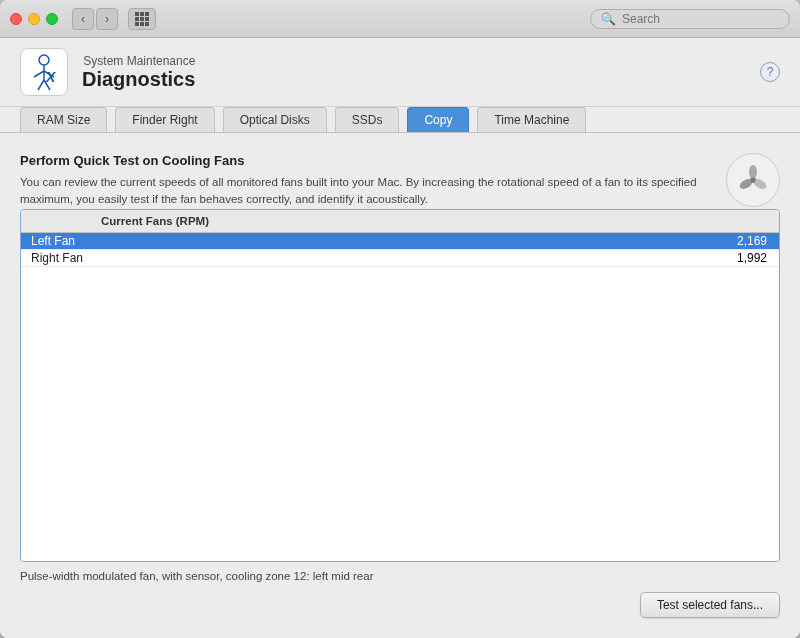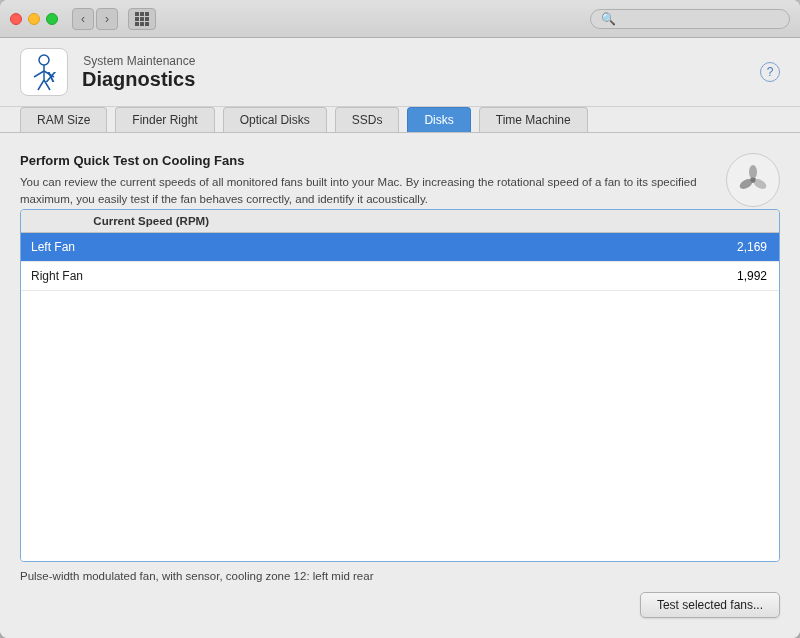--- a/index.html
+++ b/index.html
@@ -302,21 +302,21 @@
       display: flex;
       border-bottom: 1px solid #e8e8e8;
       cursor: pointer;
     }
 
     .table-row.selected {
       background: #3a7fdb;
     }
 
     .td {
-      padding: 7px 10px;
+      padding: 1px 10px;
       font-size: 12px;
     }
 
     .td-fan {
       flex: 1;
       color: #222;
     }
 
     .table-row.selected .td {
       color: white;
@@ -375,20 +375,21 @@
         <div class="grid-dot"></div>
           <div class="grid-dot"></div>
           <div class="grid-dot"></div>
         <div class="grid-dot"></div>
           <div class="grid-dot"></div>
           <div class="grid-dot"></div>
       </div>
     </div>
     <div class="search-bar">
       <span class="search-icon">🔍</span>
+      <input type="text" placeholder="Search" style="">
     </div>
   </div>
 
   <div class="app-header">
     <div class="app-logo">
       <div class="logo-circle">
         <svg width="40" height="40" viewBox="0 0 40 40">
 
           <circle cx="20" cy="8" r="5" fill="none" stroke="#1a5ba8" stroke-width="1.5"></circle>
           <line x1="20" y1="13" x2="20" y2="28" stroke="#1a5ba8" stroke-width="1.5"></line>
@@ -405,21 +406,21 @@
       <span class="app-title">Diagnostics</span>
     </div>
     <button class="help-btn">?</button>
   </div>
 
   <div class="tabs-bar">
     <div class="tab">RAM Size</div>
     <div class="tab">Finder Right</div>
     <div class="tab">Optical Disks</div>
     <div class="tab">SSDs</div>
-    <div class="tab active">Disks</div>
+    <div class="tab active">Copy</div>
     <div class="tab">Time Machine</div>
   </div>
 
   <div class="content">
 
     <div class="section-header">
       <div class="section-text">
         <div class="section-title">Perform Quick Test on Cooling Fans</div>
         <div class="section-desc">You can review the current speeds of all monitored fans built into your Mac. By increasing the rotational speed of a fan to its specified maximum, you easily test if the fan behaves correctly, and identify it acoustically.</div>
       </div>
@@ -433,21 +434,21 @@
           <ellipse cx="18" cy="10" rx="4" ry="7" fill="#bbb" transform="rotate(120 18 18)"></ellipse>
 
           <ellipse cx="18" cy="10" rx="4" ry="7" fill="#999" transform="rotate(240 18 18)"></ellipse>
           <circle cx="18" cy="18" r="2.5" fill="#777"></circle>
         </svg>
       </div>
     </div>
 
     <div class="fan-table">
       <div class="table-header">
-        <div class="th th-speed">Current Speed (RPM)</div>
+        <div class="th th-speed">Current Fans (RPM)</div>
       </div>
       <div class="table-body">
         <div class="table-row selected">
           <div class="td td-fan">Left Fan</div>
           <div class="td td-speed">2,169</div>
         </div>
         <div class="table-row">
           <div class="td td-fan">Right Fan</div>
           <div class="td td-speed">1,992</div>
         </div>

